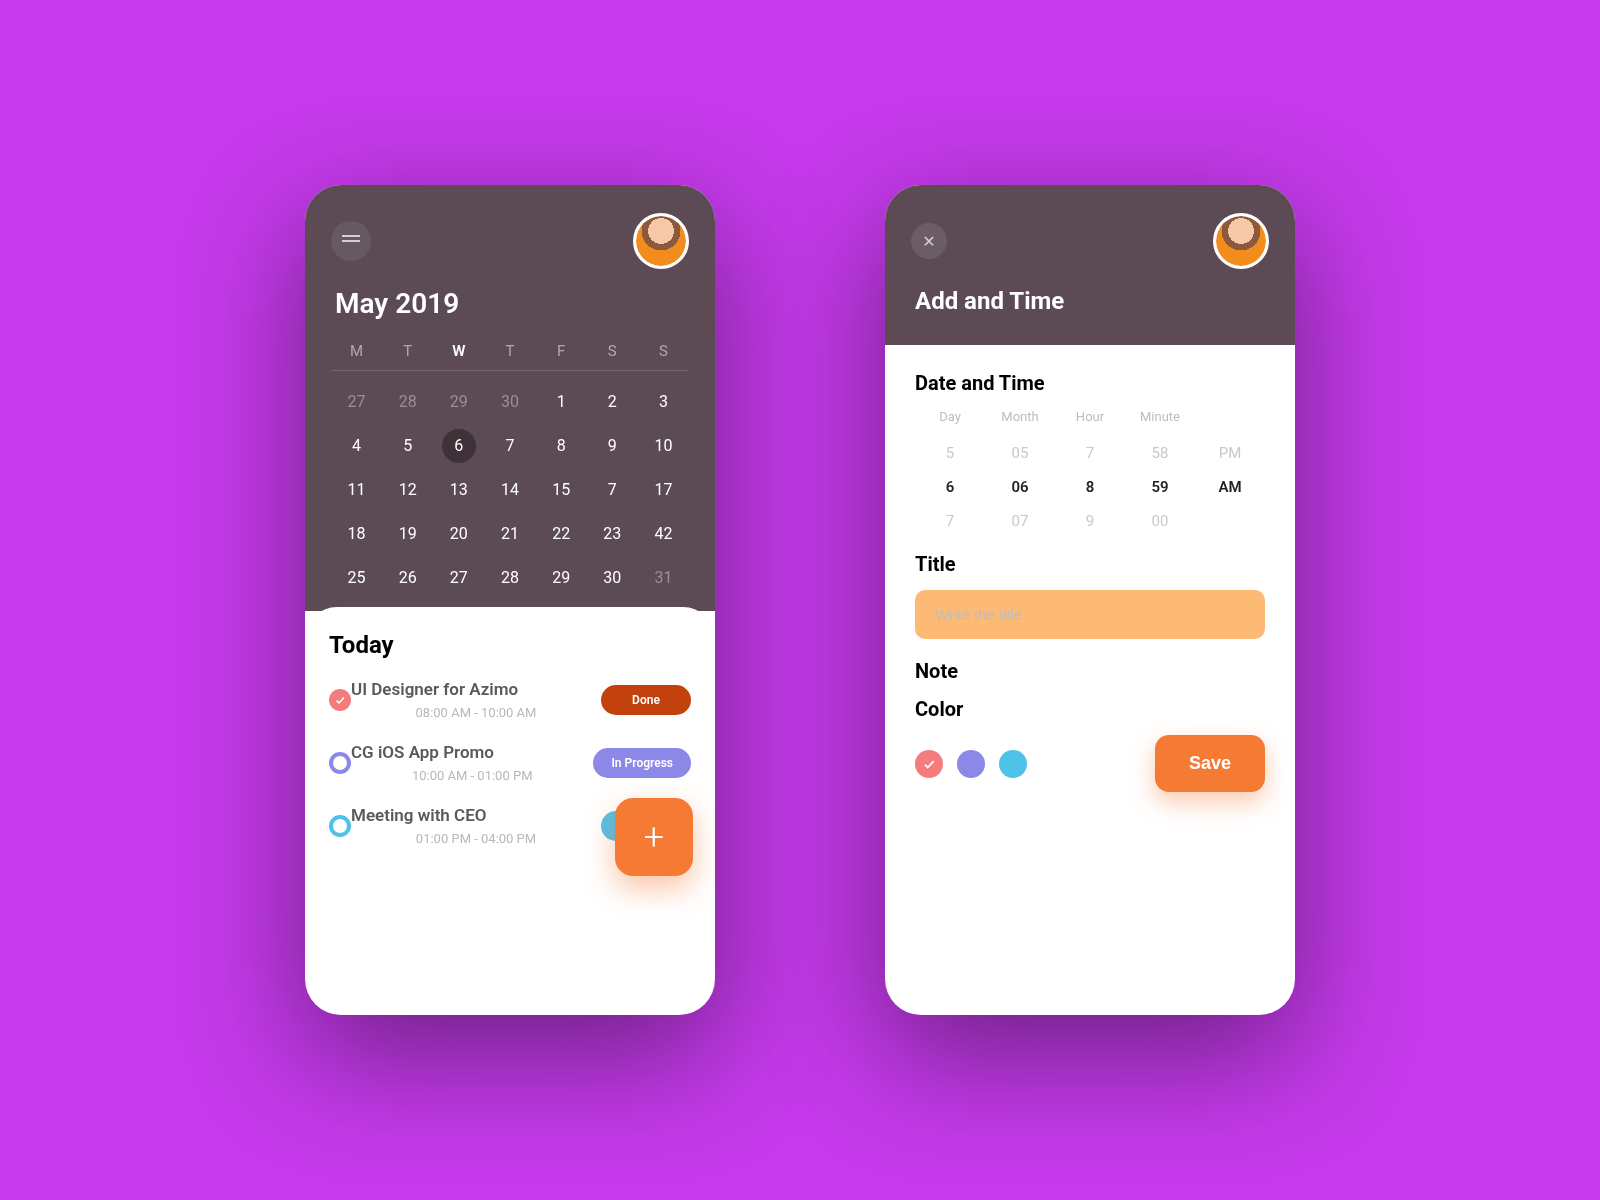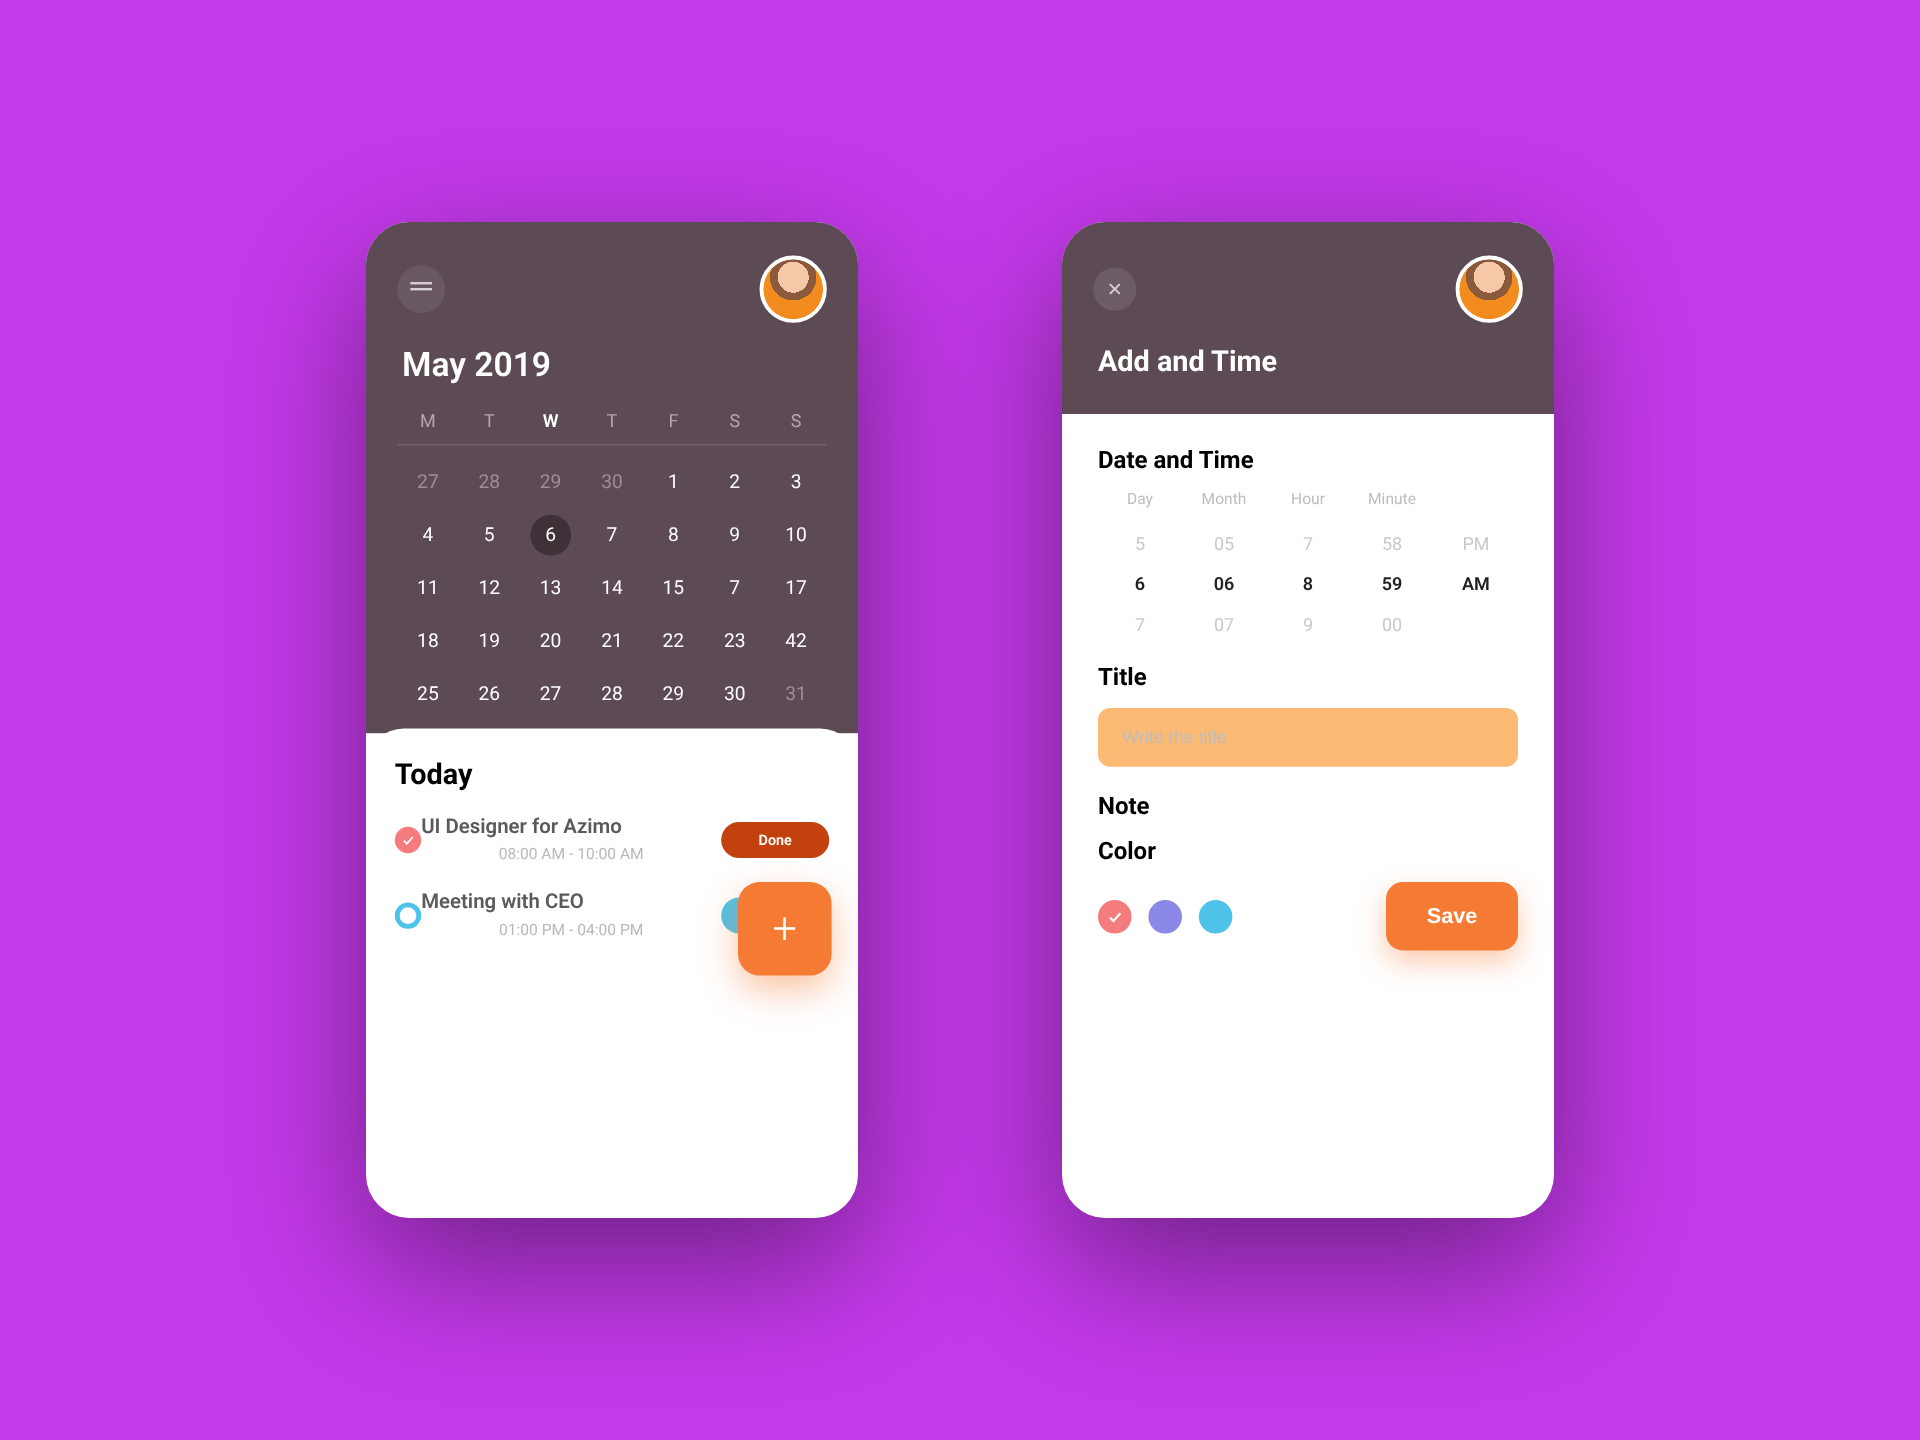--- a/index.html
+++ b/index.html
@@ -164,20 +164,28 @@
               <polyline points="5 13 10 18 20 7"></polyline>
             </svg>
           </div>
           <div class="task-body">
             <div class="task-title">UI Designer for Azimo</div>
             <div class="task-time">08:00 AM - 10:00 AM</div>
           </div>
           <div class="task-badge" style="background: #c2410c;">Done</div>
         </div>
         <div class="task">
+          <div class="task-dot dot-ring" style="border-color: rgb(139, 136, 232);"></div>
+          <div class="task-body">
+            <div class="task-title">CG iOS App Promo</div>
+            <div class="task-time">10:00 AM - 01:00 PM</div>
+          </div>
+          <div class="task-badge" style="background: rgb(139, 136, 232);">In Progress</div>
+        </div>
+        <div class="task">
           <div class="task-dot dot-ring" style="border-color: rgb(78, 194, 232);"></div>
           <div class="task-body">
             <div class="task-title">Meeting with CEO</div>
             <div class="task-time">01:00 PM - 04:00 PM</div>
           </div>
           <div class="task-badge" style="background: rgb(78, 194, 232);">Not Start</div>
         </div>
       </div>
     <div class="fab">
       <div class="fab-plus">+</div>

